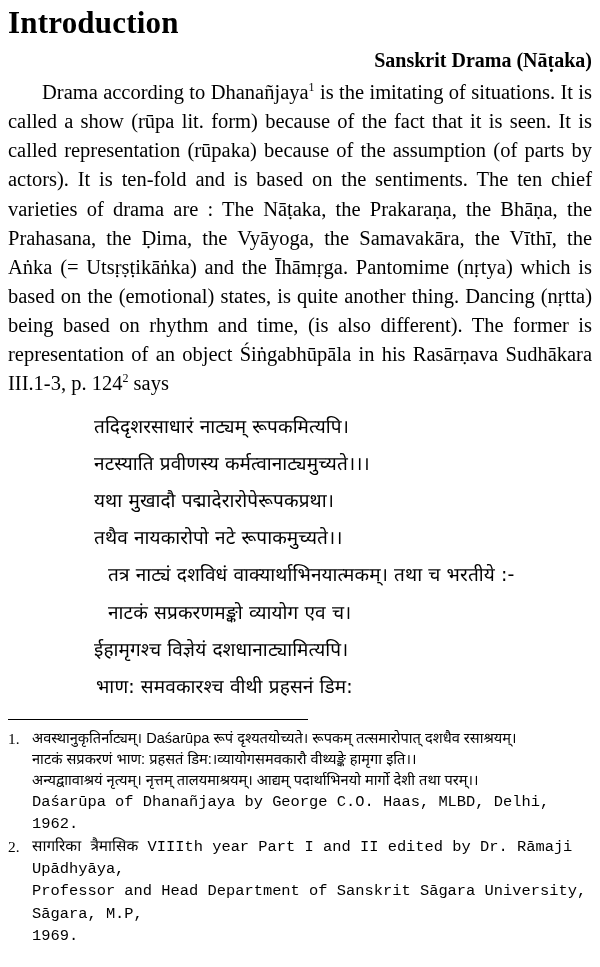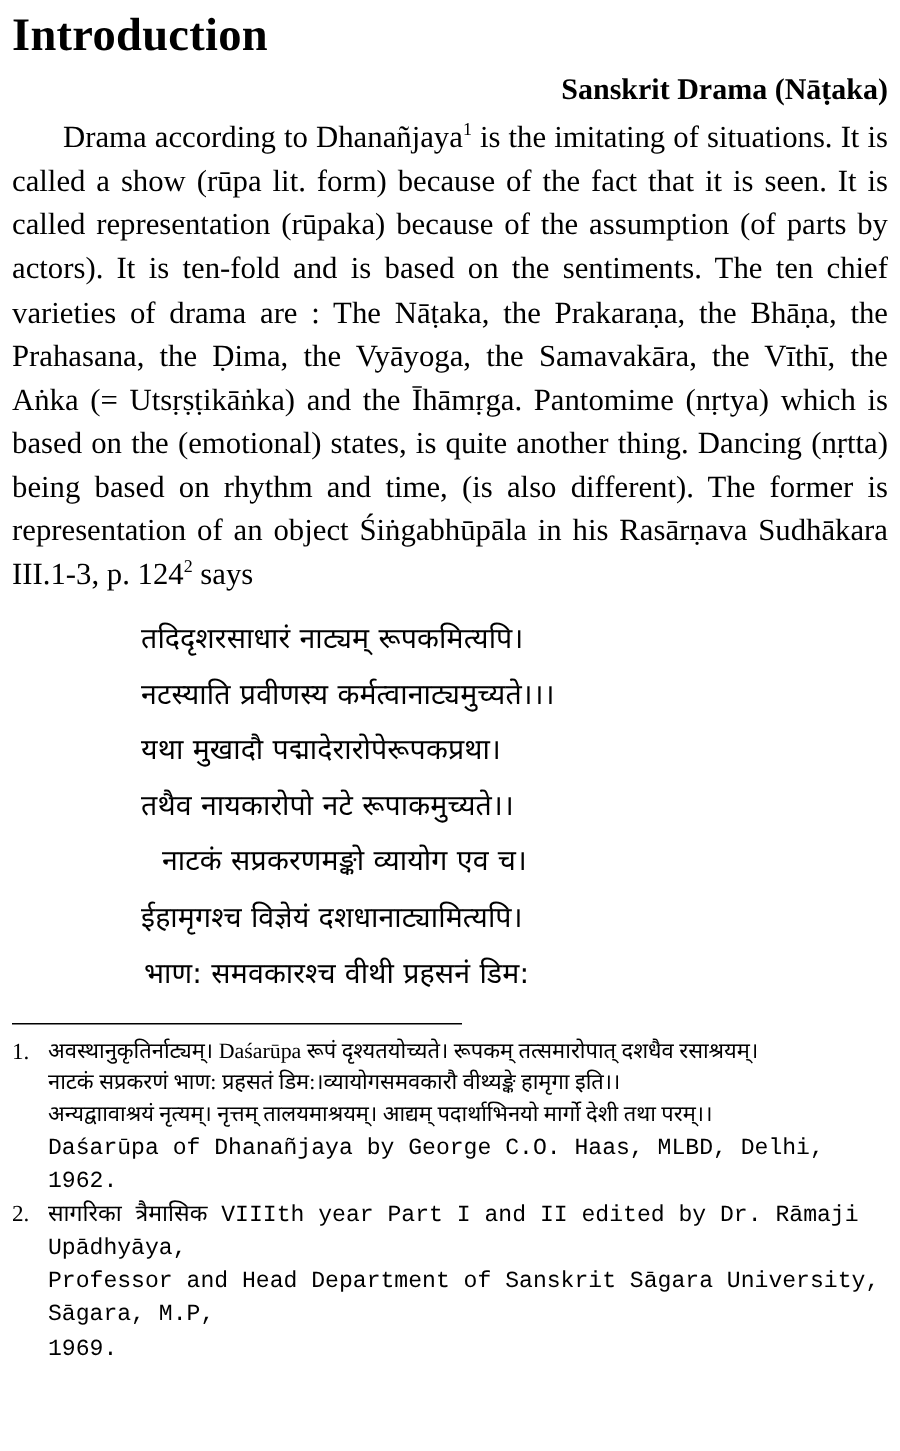--- a/index.html
+++ b/index.html
@@ -82,21 +82,21 @@
     flex: 0 0 24px;
     font-family: "Liberation Serif", serif;
   }
   .fn-body {
     flex: 1 1 auto;
   }
   .fn-line {
     display: block;
   }
   .dev {
-    font-family: Liberation Serif, serif;
+    font-family: Liberation Sans, sans-serif;
     font-size: 14.6px;
   }
   .fn-just {
     text-align: justify;
     text-justify: inter-word;
   }
   .lat {
     font-family: Liberation Mono, monospace;
     font-size: 15.4px;
   }
@@ -110,20 +110,21 @@
 
   <h2 class="subtitle">Sanskrit Drama (Nāṭaka)</h2>
 
   <p class="body-para"><span>Drama according to Dhanañjaya</span><sup>1</sup><span> is the imitating of situations. It is called a show (rūpa lit. form) because of the fact that it is seen. It is called representation (rūpaka) because of the assumption (of parts by actors). It is ten-fold and is based on the sentiments. The ten chief varieties of drama are : The Nāṭaka, the Prakaraṇa, the Bhāṇa, the Prahasana, the Ḍima, the Vyāyoga, the Samavakāra, the Vīthī, the Aṅka (= Utsṛṣṭikāṅka) and the Īhāmṛga. Pantomime (nṛtya) which is based on the (emotional) states, is quite another thing. Dancing (nṛtta) being based on rhythm and time, (is also different). The former is representation of an object Śiṅgabhūpāla in his Rasārṇava Sudhākara III.1-3, p. 124</span><sup>2</sup><span> says</span></p>
 
   <div class="verse-block">
     <div class="verse-line">तदिदृशरसाधारं नाट्यम् रूपकमित्यपि।</div>
     <div class="verse-line">नटस्याति प्रवीणस्य कर्मत्वानाट्यमुच्यते।।।</div>
     <div class="verse-line">यथा मुखादौ पद्मादेरारोपेरूपकप्रथा।</div>
     <div class="verse-line">तथैव नायकारोपो नटे रूपाकमुच्यते।।</div>
+    <div class="verse-line indent-1">तत्र नाट्यं दशविधं वाक्यार्थाभिनयात्मकम्। तथा च भरतीये :-</div>
     <div class="verse-line indent-1">नाटकं सप्रकरणमङ्को व्यायोग एव च।</div>
     <div class="verse-line">ईहामृगश्च विज्ञेयं दशधानाट्यामित्यपि।</div>
     <div class="verse-line indent-3">भाण: समवकारश्च वीथी प्रहसनं डिम:</div>
   </div>
 
   <hr class="footnote-rule">
 
   <div class="footnotes">
 
     <div class="fn">

